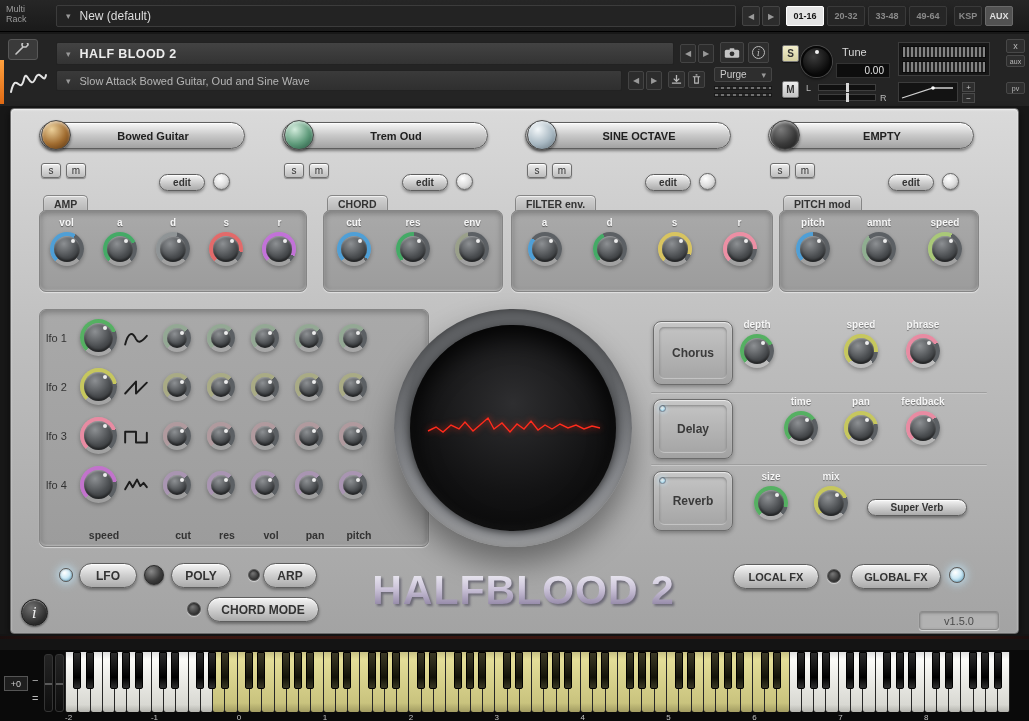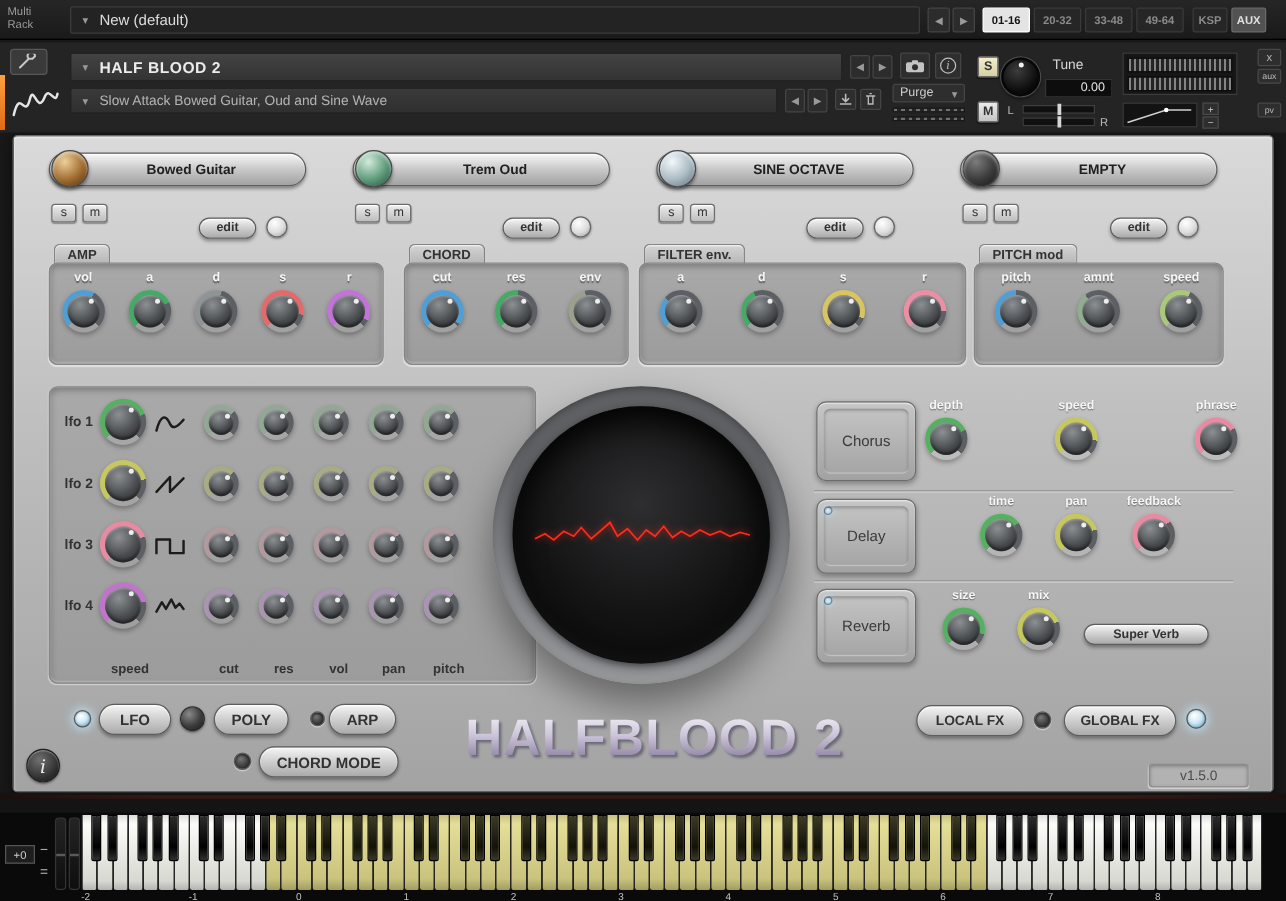--- a/index.html
+++ b/index.html
@@ -79,34 +79,34 @@
   
   .knob { position:relative; border-radius:50%; background:conic-gradient(from 225deg, var(--c,#888) 0 var(--a,200deg), #5c6064 var(--a,200deg) 270deg, rgba(0,0,0,0) 270deg); box-shadow:0 2px 4px rgba(0,0,0,.3); }
   .knob::after { content:""; position:absolute; inset:4px; border-radius:50%; background:radial-gradient(circle at 38% 30%,#8d9093,#4a4d50 55%,#2c2e30); box-shadow:inset 0 1px 2px rgba(255,255,255,.4), inset 0 -2px 3px rgba(0,0,0,.55); }
   .knob::before { content:""; position:absolute; width:4px; height:4px; border-radius:50%; background:#ededed; top:7px; left:62%; z-index:1; }
   .knob.md { width:34px; height:34px; }
   .knob.lg { width:37px; height:37px; }
   .knob.sm { width:28px; height:28px; }
 
   
   .lfo-row { display:flex; align-items:center; height:49px; padding-left:6px; }
-  .lfo-label { width:34px; text-align:center; font-size:11px; font-weight:bold; color:#333; margin-right:0; }
+  .lfo-label { width:34px; text-align:left; font-size:11px; font-weight:normal; color:#333; margin-right:0; }
   .wave { width:26px; height:22px; margin-left:6px; }
   .lfo-row .knob.sm { margin-left:16px; }
   .lfo-row svg + .knob.sm { margin-left:14px; }
   .lfo-cols span { position:absolute; bottom:5px; width:56px; text-align:center; font-size:10.5px; font-weight:bold; color:#333; }
 
   
   .scope-outer { position:absolute; left:383px; top:200px; width:238px; height:238px; border-radius:50%; background:radial-gradient(circle at 50% 42%, #5e6063 57%, #84868a 67%, #a6a6a6 80%, #b4b4b4 100%); box-shadow:0 16px 30px rgba(0,0,0,.4), inset 0 2px 6px rgba(0,0,0,.3); }
   .scope { position:absolute; inset:16px; border-radius:50%; background:radial-gradient(circle at 50% 38%, #2e2e30, #131314 55%, #040404 100%); box-shadow:inset 0 10px 24px rgba(0,0,0,.9), inset 0 -4px 10px rgba(255,255,255,.05), 0 2px 6px rgba(0,0,0,.5); }
   .scope svg { position:absolute; inset:0; width:100%; height:100%; filter:drop-shadow(0 0 3px rgba(255,40,20,.8)); }
 
   
   .fxbtn { position:absolute; border-radius:8px; background:linear-gradient(180deg,#c6c6c6,#a2a2a2); border:1px solid #6c6c6c; box-shadow:0 2px 4px rgba(0,0,0,.3), inset 0 1px 1px rgba(255,255,255,.65); }
-  .fxbtn-in { position:absolute; inset:5px; border-radius:5px; box-shadow:inset 0 1px 3px rgba(0,0,0,.35), inset 0 -1px 1px rgba(255,255,255,.5); display:flex; align-items:center; justify-content:center; color:#3a3a3a; font-weight:normal; font-size:12px; }
+  .fxbtn-in { position:absolute; inset:5px; border-radius:5px; box-shadow:inset 0 1px 3px rgba(0,0,0,.35), inset 0 -1px 1px rgba(255,255,255,.5); display:flex; align-items:center; justify-content:center; color:#3a3a3a; font-weight:bold; font-size:12px; }
   .fxled { position:absolute; left:5px; top:5px; width:7px; height:7px; border-radius:50%; background:radial-gradient(circle at 38% 32%,#fff,#bfe4f2 50%,#7fb0c8); box-shadow:0 0 5px rgba(190,230,250,.9); border:1px solid #789; }
   .fxcell { position:absolute; width:60px; display:flex; flex-direction:column; align-items:center; }
   .sep { position:absolute; height:2px; background:linear-gradient(180deg,#8a8a8a,#dcdcdc); border-radius:1px; }
   .superverb { position:absolute; height:17px; border-radius:9px; font-size:10px; }
 
   
   .led { position:absolute; border-radius:50%; border:1px solid #5a5a5a; }
   .led.lit { background:radial-gradient(circle at 38% 32%,#fff,#cfeaf6 45%,#8fc2da 78%,#6696ae); box-shadow:0 0 8px 2px rgba(190,230,250,.75), inset 0 0 2px rgba(0,0,0,.3); }
   .led.dark { background:radial-gradient(circle at 38% 32%,#787878,#3a3a3a 60%,#202020); box-shadow:inset 0 1px 2px rgba(0,0,0,.6), 0 1px 1px rgba(255,255,255,.5); }
   .dark-knob { position:absolute; width:20px; height:20px; border-radius:50%; background:radial-gradient(circle at 35% 30%,#8a8a8a,#3c3c3c 55%,#1c1c1c); border:1px solid #2a2a2a; box-shadow:0 1px 2px rgba(0,0,0,.5); }
@@ -450,21 +450,21 @@
       <div class="fxbtn-in">Chorus</div>
     </div>
     <div class="fxcell" style="left:716px;top:210px">
       <span class="klabel">depth</span>
       <div class="knob md" style="--c: #55b062; --a: 200deg;"></div>
     </div>
     <div class="fxcell" style="left:820px;top:210px">
       <span class="klabel">speed</span>
       <div class="knob md" style="--c: #c6c75e; --a: 230deg;"></div>
     </div>
-    <div class="fxcell" style="left:932px;top:210px">
+    <div class="fxcell" style="left:882px;top:210px">
       <span class="klabel">phrase</span>
       <div class="knob md" style="--c: #e88ba2; --a: 195deg;"></div>
     </div>
 
     <div class="sep" style="left:640px;top:283px;width:336px"></div>
 
     <div class="fxbtn" style="left:642px;top:290px;width:80px;height:60px">
       <div class="fxled"></div>
       <div class="fxbtn-in">Delay</div>
     </div>

